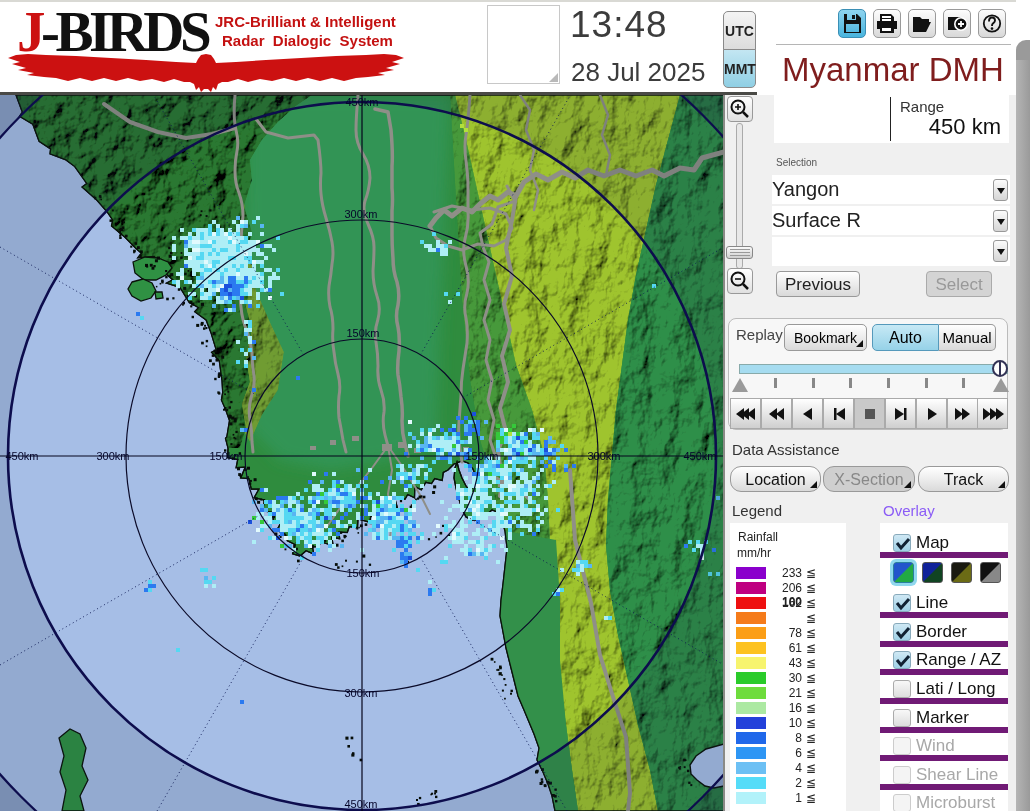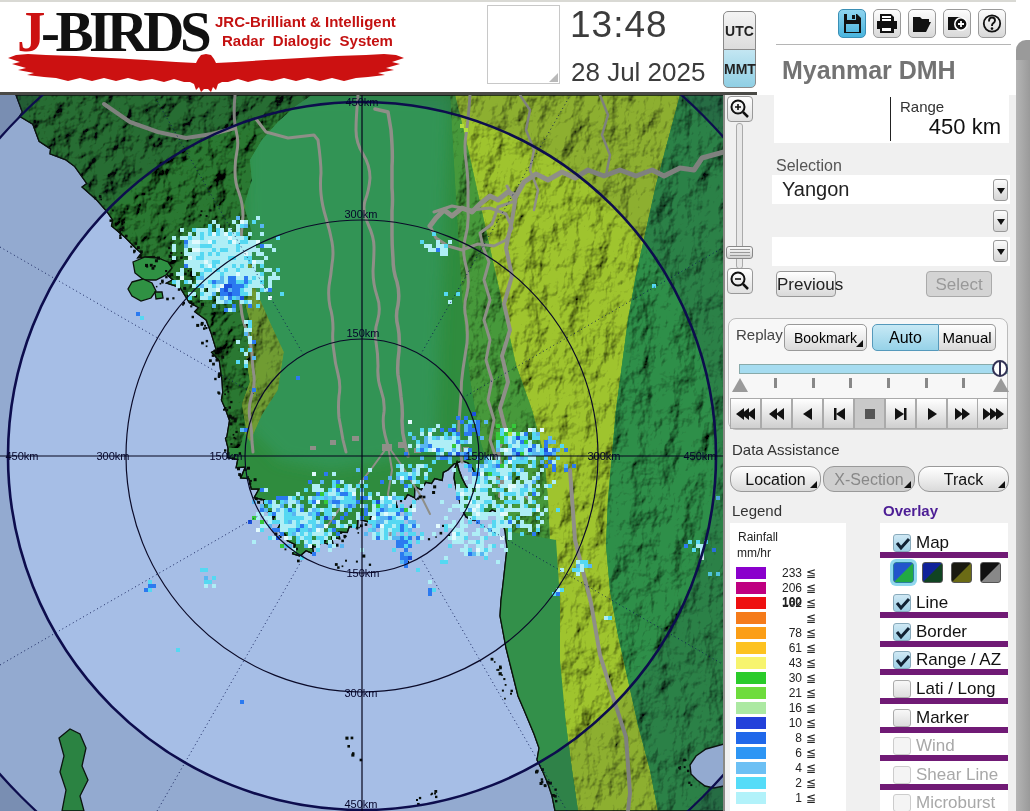--- a/index.html
+++ b/index.html
@@ -18,27 +18,27 @@
 #utc { top:9px; border-radius:5px 5px 0 0; background:linear-gradient(#f4f4f4,#dcdcdc); }
 #mmt { top:47px; border-radius:0 0 5px 5px; background:linear-gradient(#c3e6f2,#8fcfe4); }
 .tool { position:absolute; top:7px; width:28px; height:29px; border:1px solid #9a9a9a; border-radius:5px; background:linear-gradient(#fdfdfd,#d8d8d8); }
 .tool svg { position:absolute; left:3px; top:3px; }
 #tool1 { background:linear-gradient(#8fd4ef,#49b4dd); border-color:#3a8fb5; }
 #collapse { position:absolute; left:1016px; top:18px; width:0; height:0; border-top:6px solid transparent; border-bottom:6px solid transparent; border-right:7px solid #666; }
 #gstrip { position:absolute; left:1016px; top:0; width:14px; height:811px; background:linear-gradient(90deg,#b5b5b5,#9a9a9a); }
 #gstriptop { position:absolute; left:1016px; top:0; width:14px; height:55px; background:#fff; }
 #gstripcorner { position:absolute; left:1016px; top:40px; width:14px; height:20px; background:#9a9a9a; border-top-left-radius:10px; }
 .card { position:absolute; background:#fff; }
-#mdmh { left:772px; top:49px; width:238px; height:36px; font-size:25px; color:#737373; padding-left:10px; line-height:42px;font-weight:bold; }
+#mdmh { left:772px; top:49px; width:238px; height:36px; font-size:33px; color:#7f1d1d; padding-left:10px; line-height:42px; }
 #rangebox { left:774px; top:94px; width:235px; height:49px; }
 #rangebox .vline { position:absolute; left:116px; top:3px; width:1px; height:44px; background:#222; }
 #rangebox .lab { position:absolute; left:126px; top:4px; font-size:15px; color:#333; }
 #rangebox .val { position:absolute; right:8px; top:20px; font-size:22px; color:#111; }
-#sellab { position:absolute; left:776px; top:157px; font-size:16px; color:#555; }
-.selrow { position:absolute; left:772px; width:238px; height:29px; background:#fff; font-size:20px; color:#222; padding-left:10px; }
+#sellab { position:absolute; left:776px; top:157px; font-size:10px; color:#555; }
+.selrow { position:absolute; left:772px; width:238px; height:29px; background:#fff; font-size:20px; color:#222; }
 .ddbtn { position:absolute; left:993px; width:15px; height:22px; border:1px solid #999; border-radius:3px; background:linear-gradient(#fcfcfc,#d5d5d5); }
 .ddbtn:after { content:""; position:absolute; left:3px; top:8px; border-left:4px solid transparent; border-right:4px solid transparent; border-top:6px solid #111; }
 .pbtn { position:absolute; border:1px solid #999; border-radius:4px; background:linear-gradient(#ffffff,#d9d9d9); font-size:17px; color:#222; text-align:center; }
 .pbtn.dis { background:#d4d4d4; color:#999; border-color:#aaa; }
 #replay { position:absolute; left:728px; top:318px; width:280px; height:112px; background:#f7f7f7; border:1px solid #bbb; border-radius:8px; }
 #replay .rlab { position:absolute; left:7px; top:7px; font-size:15px; color:#444; }
 .corner:after { content:""; position:absolute; right:3px; bottom:3px; border-left:7px solid transparent; border-bottom:7px solid #111; }
 #bookmark { position:absolute; left:55px; top:5px; width:83px; height:27px; border:1px solid #999; border-radius:5px; background:linear-gradient(#ffffff,#d9d9d9); font-size:14px; text-align:center; line-height:26px; }
 #autob { position:absolute; left:143px; top:5px; width:67px; height:27px; border:1px solid #5599bb; border-radius:5px 0 0 5px; background:linear-gradient(#c7e9f5,#96d2e8); font-size:16px; text-align:center; line-height:26px; }
 #manualb { position:absolute; left:210px; top:5px; width:57px; height:27px; border:1px solid #999; border-left:none; border-radius:0 5px 5px 0; background:linear-gradient(#ffffff,#d9d9d9); font-size:15px; text-align:center; line-height:26px; }
@@ -48,21 +48,21 @@
 .tria { position:absolute; top:59px; width:0; height:0; border-left:8px solid transparent; border-right:8px solid transparent; border-bottom:14px solid #9a9a9a; }
 .tick { position:absolute; top:59px; width:3px; height:10px; background:#888; }
 #pbrow { position:absolute; left:1px; top:79px; width:278px; height:31px; }
 .pbb { position:absolute; top:0; width:31px; height:31px; border:1px solid #aaa; background:linear-gradient(#ffffff,#cfcfcf); }
 .pbb svg { position:absolute; left:2px; top:4px; }
 .pbb.pressed { background:#c9c9c9; }
 #dalab { position:absolute; left:732px; top:441px; font-size:15px; color:#333; }
 .dab { position:absolute; top:466px; height:26px; border:1px solid #999; border-radius:11px; background:linear-gradient(#ffffff,#dadada); font-size:16px; color:#111; text-align:center; line-height:25px; }
 .dab.pressed { background:#cfcfcf; color:#888; }
 #leglab { position:absolute; left:732px; top:502px; font-size:15px; color:#333; }
-#ovlab { position:absolute; left:883px; top:502px; font-size:15px; color:#4c1d95;font-weight:bold; }
+#ovlab { position:absolute; left:883px; top:502px; font-size:15px; color:#8b5cf6; }
 #legend { position:absolute; left:730px; top:523px; width:116px; height:288px; background:#fff; font-size:12px; color:#222; }
 #overlay { position:absolute; left:880px; top:523px; width:128px; height:288px; background:#fff; }
 .ovrow { position:absolute; left:0; width:128px; height:28px; border-bottom:6px solid #701a75; }
 .cb { position:absolute; left:13px; top:4px; width:18px; height:18px; border:1px solid #8ab; border-radius:3px; background:linear-gradient(#cfe8f4,#9fd0e6); }
 .cb.off { background:linear-gradient(#f8f8f8,#ddd); border-color:#aaa; }
 .cb.disab { background:#f4f4f4; border-color:#ccc; }
 .cb svg { position:absolute; left:1px; top:1px; }
 .ovtext { position:absolute; left:36px; top:3px; font-size:17px; color:#111; }
 .ovtext.dim { color:#a8a8a8; }
 .zbtn { position:absolute; left:727px; width:26px; height:26px; border:1px solid #999; border-radius:4px; background:linear-gradient(#ffffff,#e0e0e0); }
@@ -1583,25 +1583,26 @@
     <div id="gstripcorner"></div>
 
  <div class="card" id="mdmh">Myanmar DMH</div>
  <div class="card" id="rangebox">
       <div class="vline"></div>
       <div class="lab">Range</div>
       <div class="val">450 km</div>
     </div>
  <div id="sellab">Selection</div>
  <div class="selrow" style="top:175px; line-height:29px;">Yangon</div>
+ <div class="selrow" style="top:206px; line-height:29px;">Surface R</div>
  <div class="selrow" style="top:237px; height:29px;"></div>
  <div class="ddbtn" style="top:179px;"></div>
  <div class="ddbtn" style="top:210px;"></div>
  <div class="ddbtn" style="top:240px;"></div>
- <div class="pbtn" style="left:776px; top:271px; width:60px; height:26px; line-height:25px;">Previous</div>
+ <div class="pbtn" style="left:776px; top:271px; width:84px; height:26px; line-height:25px;">Previous</div>
  <div class="pbtn dis" style="left:926px; top:271px; width:66px; height:26px; line-height:25px;">Select</div>
 
  <div id="replay">
    <div class="rlab">Replay</div>
    <div id="bookmark" class="corner">Bookmark</div>
    <div id="autob">Auto</div>
    <div id="manualb">Manual</div>
    <div id="sltrack"></div>
       <div id="slthumb"></div>
    <div class="tria" style="left:3px;"></div>

